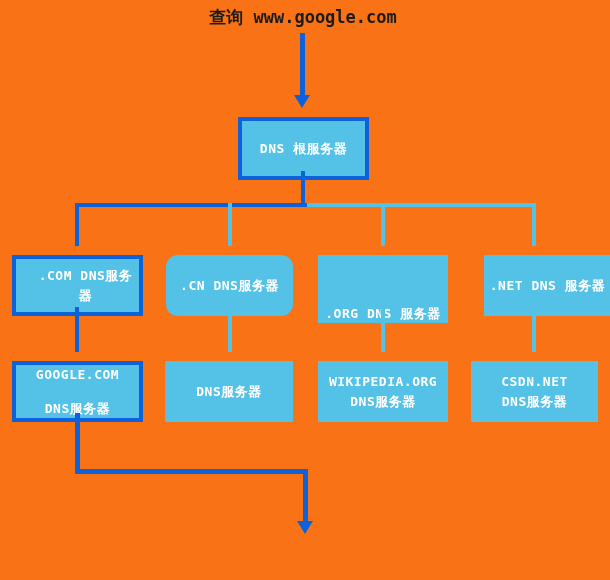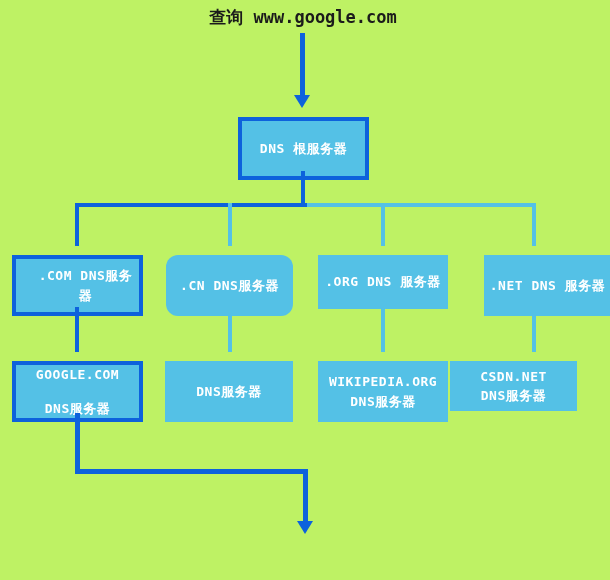--- a/index.html
+++ b/index.html
@@ -1,17 +1,17 @@
 <!DOCTYPE html>
 <html><head>
 <meta charset="utf-8">
 <style>
   html,body{margin:0;padding:0;background:#ffffff;}
   .canvas{
-    position:relative;width:610px;height:580px;background:#bef264;overflow:hidden;
+    position:relative;width:610px;height:580px;background:#f97316;overflow:hidden;
     font-family:"DejaVu Sans Mono","Liberation Mono",monospace;
     --dark:#0d62dc; --light:#54c1e6; --boxtext:#ffffff; --labeltext:#1b1b1b;
   }
   .outer-label{
     position:absolute;color:var(--labeltext);font-size:17px;font-weight:bold;
     white-space:nowrap;transform:translateX(-50%);
   }
   .node{
     position:absolute;background:var(--light);color:var(--boxtext);
     display:flex;flex-direction:column;align-items:center;justify-content:center;
@@ -51,21 +51,21 @@
   <div class="vline light" style="left:228px;top:203px;width:4px;height:43px;"></div>
   <div class="vline light" style="left:381px;top:203px;width:4px;height:43px;"></div>
   <div class="vline light" style="left:532px;top:203px;width:4px;height:43px;"></div>
 
   <div class="node hl" style="left:12px;top:246px;width:131px;height:61px;padding-left:16px;">
     <span>.COM DNS服务器</span>
   </div>
   <div class="node" style="left:166px;top:246px;width:127px;height:61px;border-radius:12px;">
     <span>.CN DNS服务器</span>
   </div>
-  <div class="node" style="left:318px;top:246px;width:130px;height:54px;">
+  <div class="node" style="left:318px;top:246px;width:130px;height:68px;justify-content:flex-end;">
     <span>.ORG DNS 服务器</span>
   </div>
   <div class="node" style="left:484px;top:246px;width:127px;height:61px;">
     <span>.NET DNS 服务器</span>
   </div>
 
   <div class="vline dark" style="left:75px;top:307px;width:4px;height:45px;"></div>
   <div class="vline light" style="left:228px;top:307px;width:4px;height:45px;"></div>
   <div class="vline light" style="left:381px;top:307px;width:4px;height:45px;"></div>
   <div class="vline light" style="left:532px;top:307px;width:4px;height:45px;"></div>
@@ -74,21 +74,21 @@
     <span>GOOGLE.COM</span>
     <span>DNS服务器</span>
   </div>
   <div class="node" style="left:165px;top:352px;width:128px;height:61px;">
     <span>DNS服务器</span>
   </div>
   <div class="node" style="left:318px;top:352px;width:130px;height:61px;">
     <span>WIKIPEDIA.ORG</span>
     <span>DNS服务器</span>
   </div>
-  <div class="node" style="left:450px;top:352px;width:127px;height:50px;">
+  <div class="node" style="left:471px;top:352px;width:127px;height:61px;">
     <span>CSDN.NET</span>
     <span>DNS服务器</span>
   </div>
 
   <div class="vline dark" style="left:75px;top:413px;width:5px;height:61px;"></div>
   <div class="hline dark" style="left:75px;top:469px;width:233px;height:5px;"></div>
   <div class="vline dark" style="left:303px;top:469px;width:5px;height:53px;"></div>
   <div class="arrowhead" style="left:297px;top:521px;"></div>
 
 

